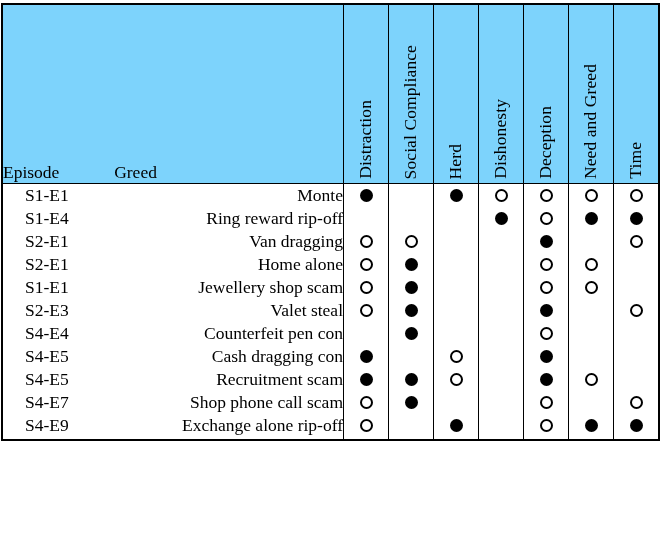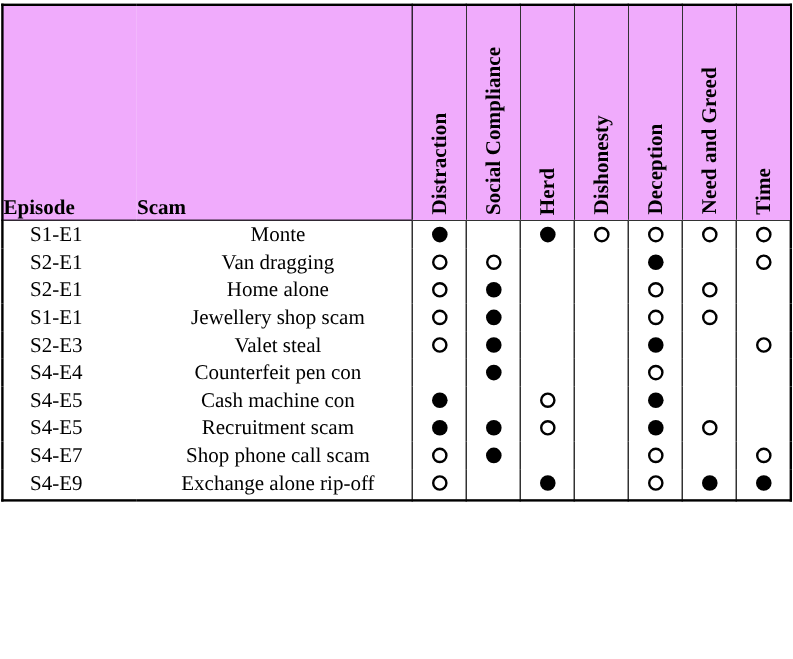--- a/index.html
+++ b/index.html
@@ -35,22 +35,22 @@
     border-left: 2px solid #000;
     border-right: 2px solid #000;
     border-top: 2.5px solid #000;
     border-bottom: 2.5px solid #000;
   }
 
   
   tr.head-row > th {
     vertical-align: bottom;
     padding: 0;
-    font-weight: bold;
-    background: #f0abfc;
+    font-weight: normal;
+    background: #7dd3fc;
   }
   th.h-episode, th.h-scam {
     text-align: left;
     padding-bottom: 3px;
     font-size: 17.5px;
     white-space: nowrap;
   }
   th.h-episode { padding-left: 22px; }
   th.h-scam    { padding-left: 6px; }
 
@@ -92,21 +92,21 @@
     font-size: 17.5px;
     background: #fff;
   }
   td.c-episode {
     text-align: left;
     padding-left: 22px;
     white-space: nowrap;
     margin-left: 48px;
   }
   td.c-scam {
-    text-align: center;
+    text-align: right;
     padding-left: 6px;
     white-space: nowrap;
   }
   td.c-mark {
     border-left: 1.5px solid #000;
     text-align: center;
     vertical-align: middle;
   }
 
   
@@ -138,21 +138,21 @@
       <col style="width:45px">
       <col style="width:45px">
       <col style="width:45px">
       <col style="width:45px">
       <col style="width:45px">
       <col style="width:45px">
     </colgroup>
     <thead>
       <tr class="head-row">
         <th class="h-episode">Episode</th>
-        <th class="h-scam">Scam</th>
+        <th class="h-scam">Greed</th>
 
         <th class="h-rot">
           <span class="rot-inner">
               <span class="rot-label">Distraction</span>
             </span>
         </th>
         <th class="h-rot">
           <span class="rot-inner">
               <span class="rot-label">Social Compliance</span>
             </span>
@@ -190,20 +190,31 @@
           <td class="c-scam">Monte</td>
           <td class="c-mark"><span class="sym filled"></span></td>
           <td class="c-mark"></td>
           <td class="c-mark"><span class="sym filled"></span></td>
           <td class="c-mark"><span class="sym open"></span></td>
           <td class="c-mark"><span class="sym open"></span></td>
           <td class="c-mark"><span class="sym open"></span></td>
           <td class="c-mark"><span class="sym open"></span></td>
         </tr>
         <tr>
+          <td class="c-episode">S1-E4</td>
+          <td class="c-scam">Ring reward rip-off</td>
+          <td class="c-mark"></td>
+          <td class="c-mark"></td>
+          <td class="c-mark"></td>
+          <td class="c-mark"><span class="sym filled"></span></td>
+          <td class="c-mark"><span class="sym open"></span></td>
+          <td class="c-mark"><span class="sym filled"></span></td>
+          <td class="c-mark"><span class="sym filled"></span></td>
+        </tr>
+        <tr>
           <td class="c-episode">S2-E1</td>
           <td class="c-scam">Van dragging</td>
           <td class="c-mark"><span class="sym open"></span></td>
           <td class="c-mark"><span class="sym open"></span></td>
           <td class="c-mark"></td>
           <td class="c-mark"></td>
           <td class="c-mark"><span class="sym filled"></span></td>
           <td class="c-mark"></td>
           <td class="c-mark"><span class="sym open"></span></td>
         </tr>
@@ -246,21 +257,21 @@
           <td class="c-mark"></td>
           <td class="c-mark"><span class="sym filled"></span></td>
           <td class="c-mark"></td>
           <td class="c-mark"></td>
           <td class="c-mark"><span class="sym open"></span></td>
           <td class="c-mark"></td>
           <td class="c-mark"></td>
         </tr>
         <tr>
           <td class="c-episode">S4-E5</td>
-          <td class="c-scam">Cash machine con</td>
+          <td class="c-scam">Cash dragging con</td>
           <td class="c-mark"><span class="sym filled"></span></td>
           <td class="c-mark"></td>
           <td class="c-mark"><span class="sym open"></span></td>
           <td class="c-mark"></td>
           <td class="c-mark"><span class="sym filled"></span></td>
           <td class="c-mark"></td>
           <td class="c-mark"></td>
         </tr>
         <tr>
           <td class="c-episode">S4-E5</td>

